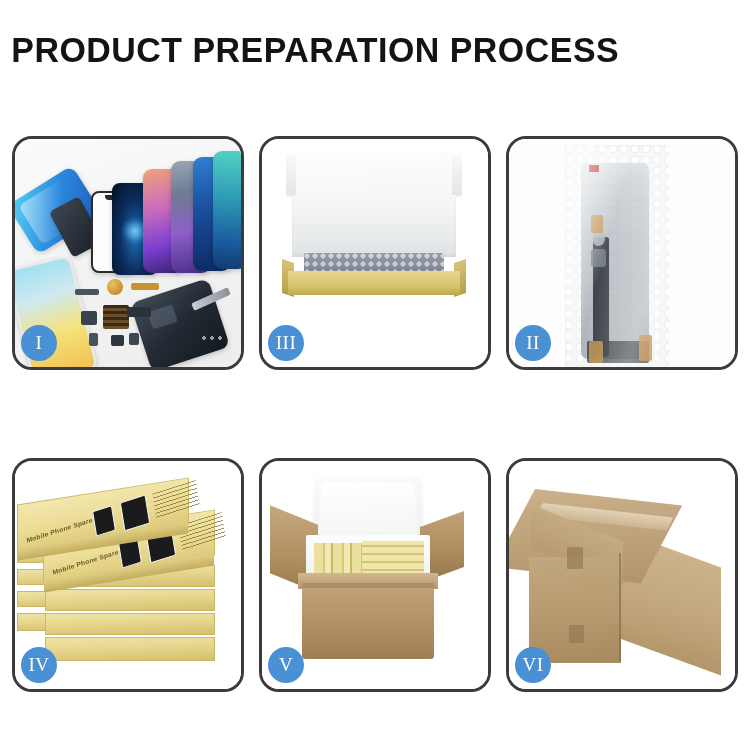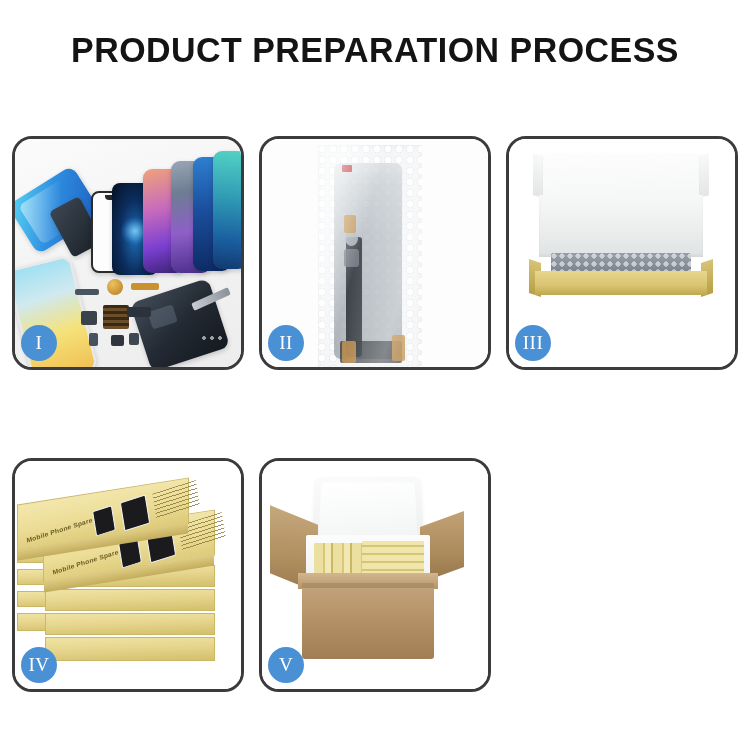--- a/index.html
+++ b/index.html
@@ -18,21 +18,20 @@
     height: 750px;
     background: #ffffff;
   }
 
   
   .header {
     position: absolute;
     top: 28px;
     left: 0;
     width: 750px;
-    text-align: center;
   }
 
   .page-title {
     font-family: "Liberation Sans", sans-serif;
     font-size: 35px;
     font-weight: 700;
     letter-spacing: 0.5px;
     color: #141414;
     line-height: 44px;
     transform: scaleX(0.97);
@@ -448,53 +447,53 @@
         <div class="part tiny2"></div>
         <div class="part tiny3"></div>
         <div class="part tiny4"></div>
         <div class="part screws"></div>
         <div class="part tool"></div>
       </div>
       <div class="badge">I</div>
     </div>
 
     <div class="panel">
+      <div class="panel-photo p3">
+        <div class="box3-lid-l"></div>
+        <div class="box3-lid-r"></div>
+        <div class="box3-lid"></div>
+        <div class="box3-foam"></div>
+        <div class="box3-tray"></div>
+        <div class="box3-item"></div>
+        <div class="box3-lside"></div>
+        <div class="box3-rside"></div>
+        <div class="box3-front"></div>
+      </div>
+      <div class="badge">III</div>
+    </div>
+
+    <div class="panel">
       <div class="panel-photo p2">
         <div class="bubblebag">
           <div class="lcd-inner"></div>
           <div class="lcd-flex"></div>
           <div class="lcd-conn1"></div>
           <div class="lcd-conn2"></div>
           <div class="lcd-tape1"></div>
           <div class="lcd-dark"></div>
           <div class="lcd-tape2"></div>
           <div class="lcd-tape3"></div>
           <div class="red-dot"></div>
           <div class="bag-shine"></div>
         </div>
       </div>
       <div class="badge">II</div>
     </div>
 
     <div class="panel">
-      <div class="panel-photo p3">
-        <div class="box3-lid-l"></div>
-        <div class="box3-lid-r"></div>
-        <div class="box3-lid"></div>
-        <div class="box3-foam"></div>
-        <div class="box3-tray"></div>
-        <div class="box3-item"></div>
-        <div class="box3-lside"></div>
-        <div class="box3-rside"></div>
-        <div class="box3-front"></div>
-      </div>
-      <div class="badge">III</div>
-    </div>
-
-    <div class="panel">
       <div class="panel-photo p4">
         <div class="stackwrap">
 
           <div class="slab" style="left:2px;  top:64px;  width:96px; height:16px;"></div>
           <div class="slab" style="left:2px;  top:86px;  width:96px; height:16px;"></div>
           <div class="slab" style="left:2px;  top:108px; width:96px; height:16px;"></div>
           <div class="slab" style="left:2px;  top:130px; width:96px; height:16px;"></div>
           <div class="slab" style="left:2px;  top:152px; width:96px; height:18px;"></div>
 
           <div class="slab" style="left:30px; top:104px; width:170px; height:22px;"></div>
@@ -530,15 +529,28 @@
         <div class="flapR"></div>
         <div class="foambox"></div>
         <div class="ybars"></div>
         <div class="ybars2"></div>
         <div class="cartonLip"></div>
         <div class="cartonFront"></div>
       </div>
       <div class="badge">V</div>
     </div>
 
+    <div class="panel">
+      <div class="panel-photo p6">
+        <div class="b6-rside"></div>
+        <div class="b6-top"></div>
+        <div class="b6-tape"></div>
+        <div class="b6-topL"></div>
+        <div class="b6-front"></div>
+        <div class="b6-edge"></div>
+        <div class="b6-seam1"></div>
+        <div class="b6-seam2"></div>
+      </div>
+      <div class="badge">VI</div>
+    </div>
 
   </div>
 </div>
 
 </body></html>

